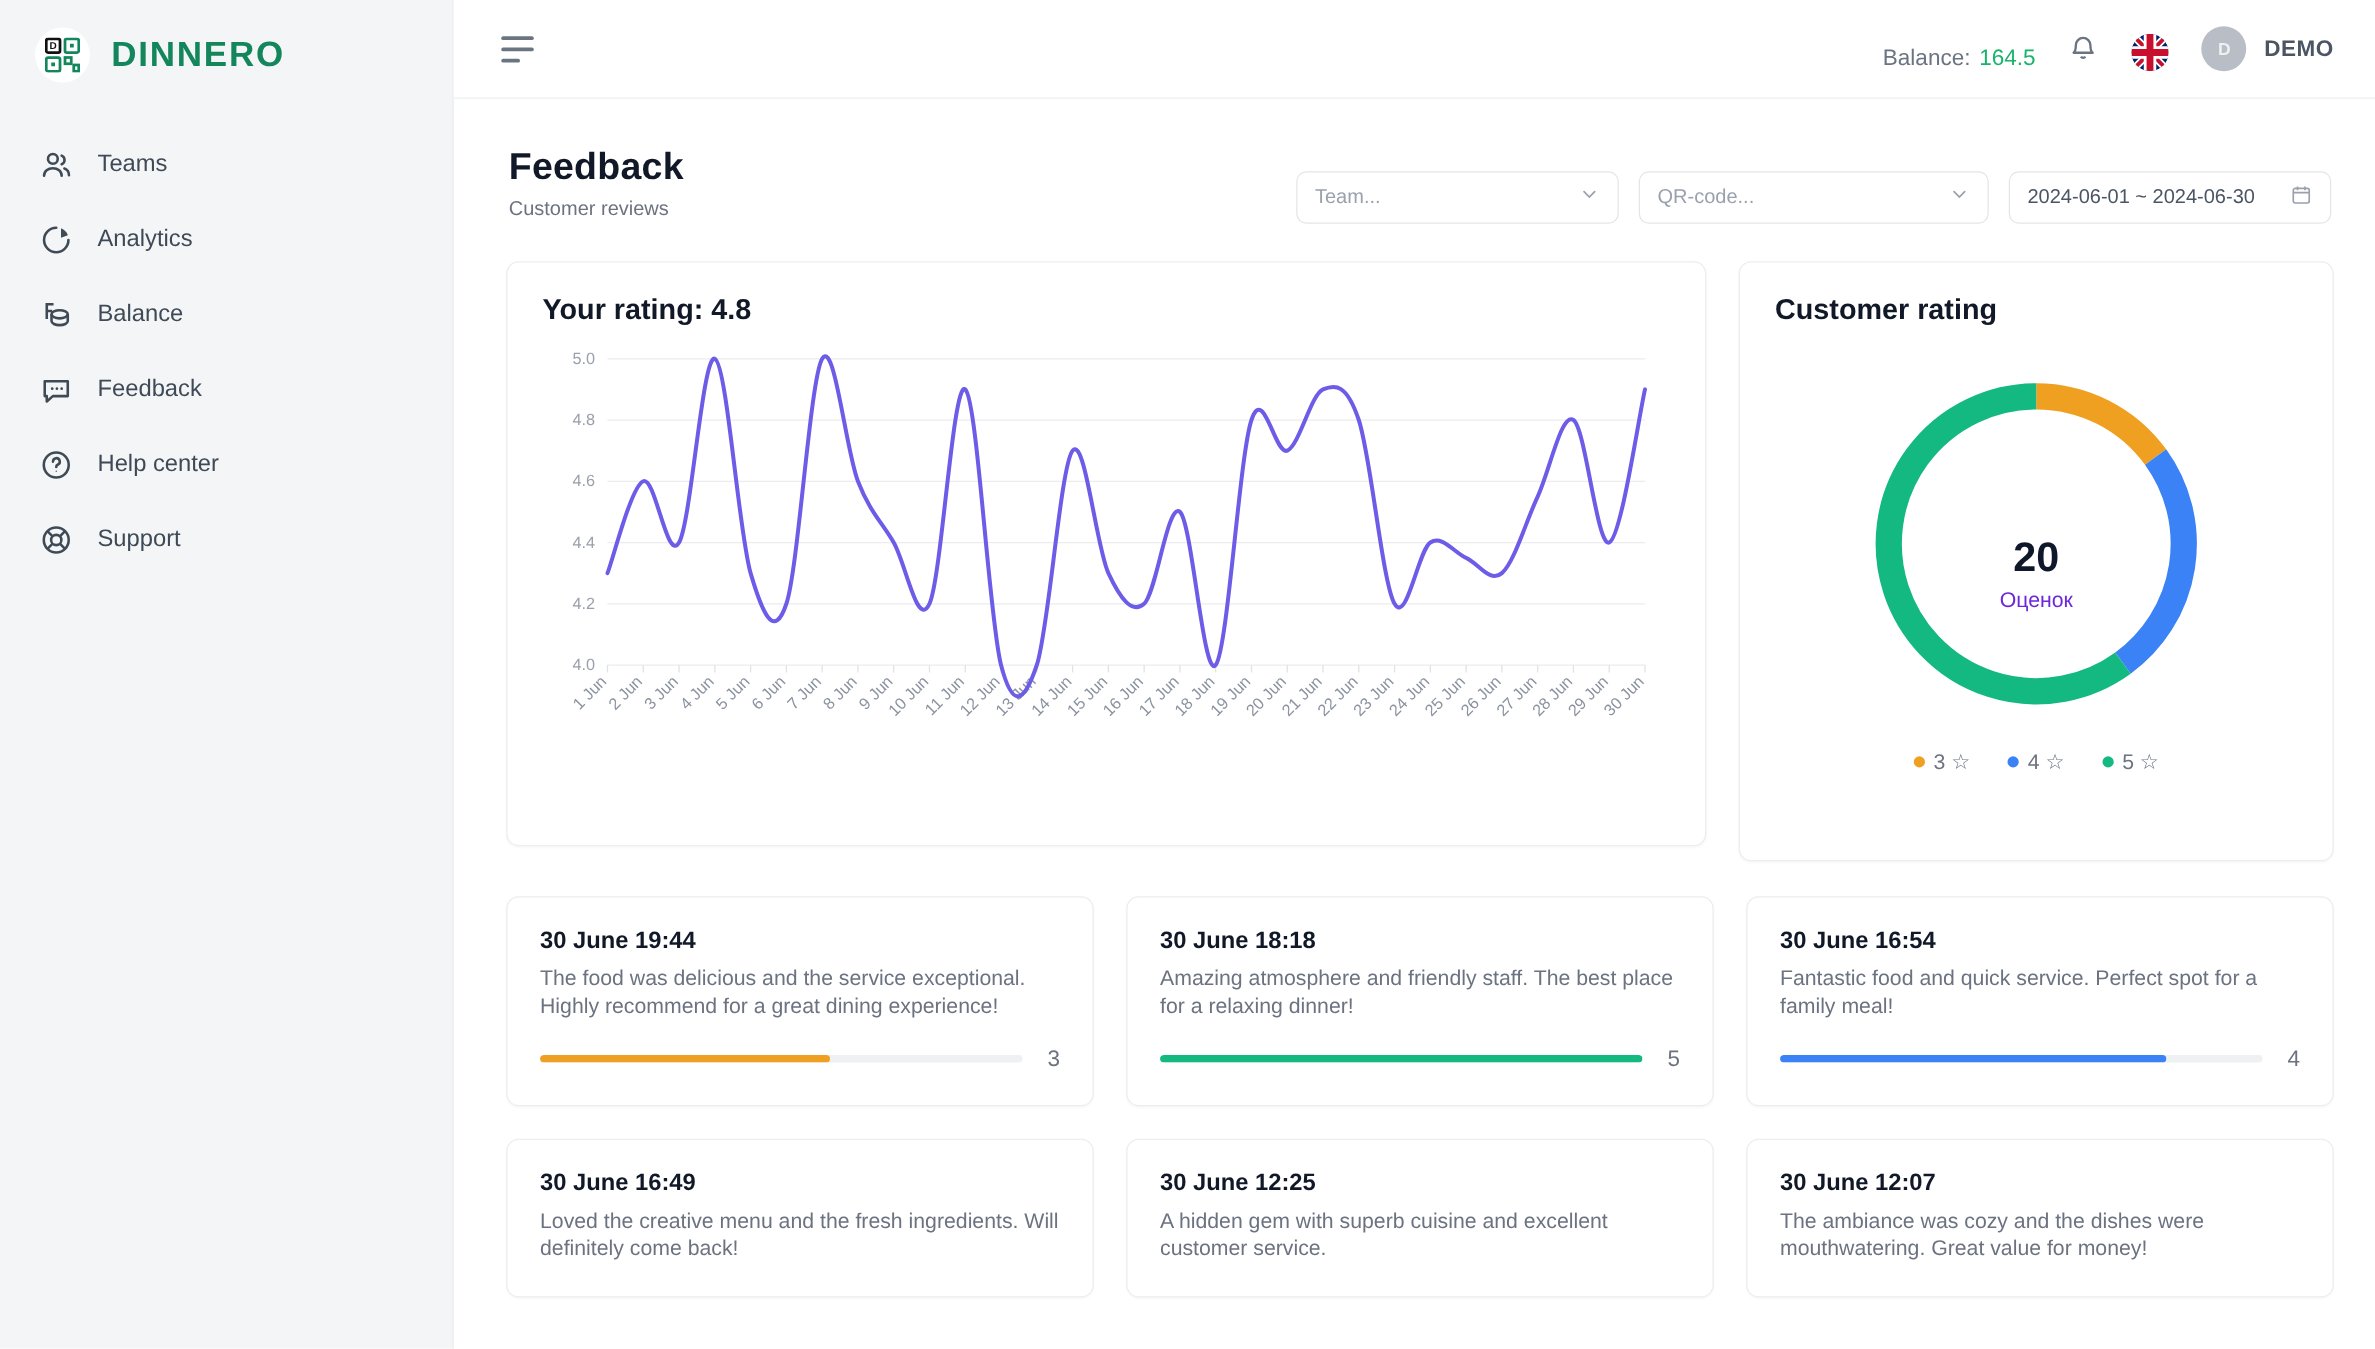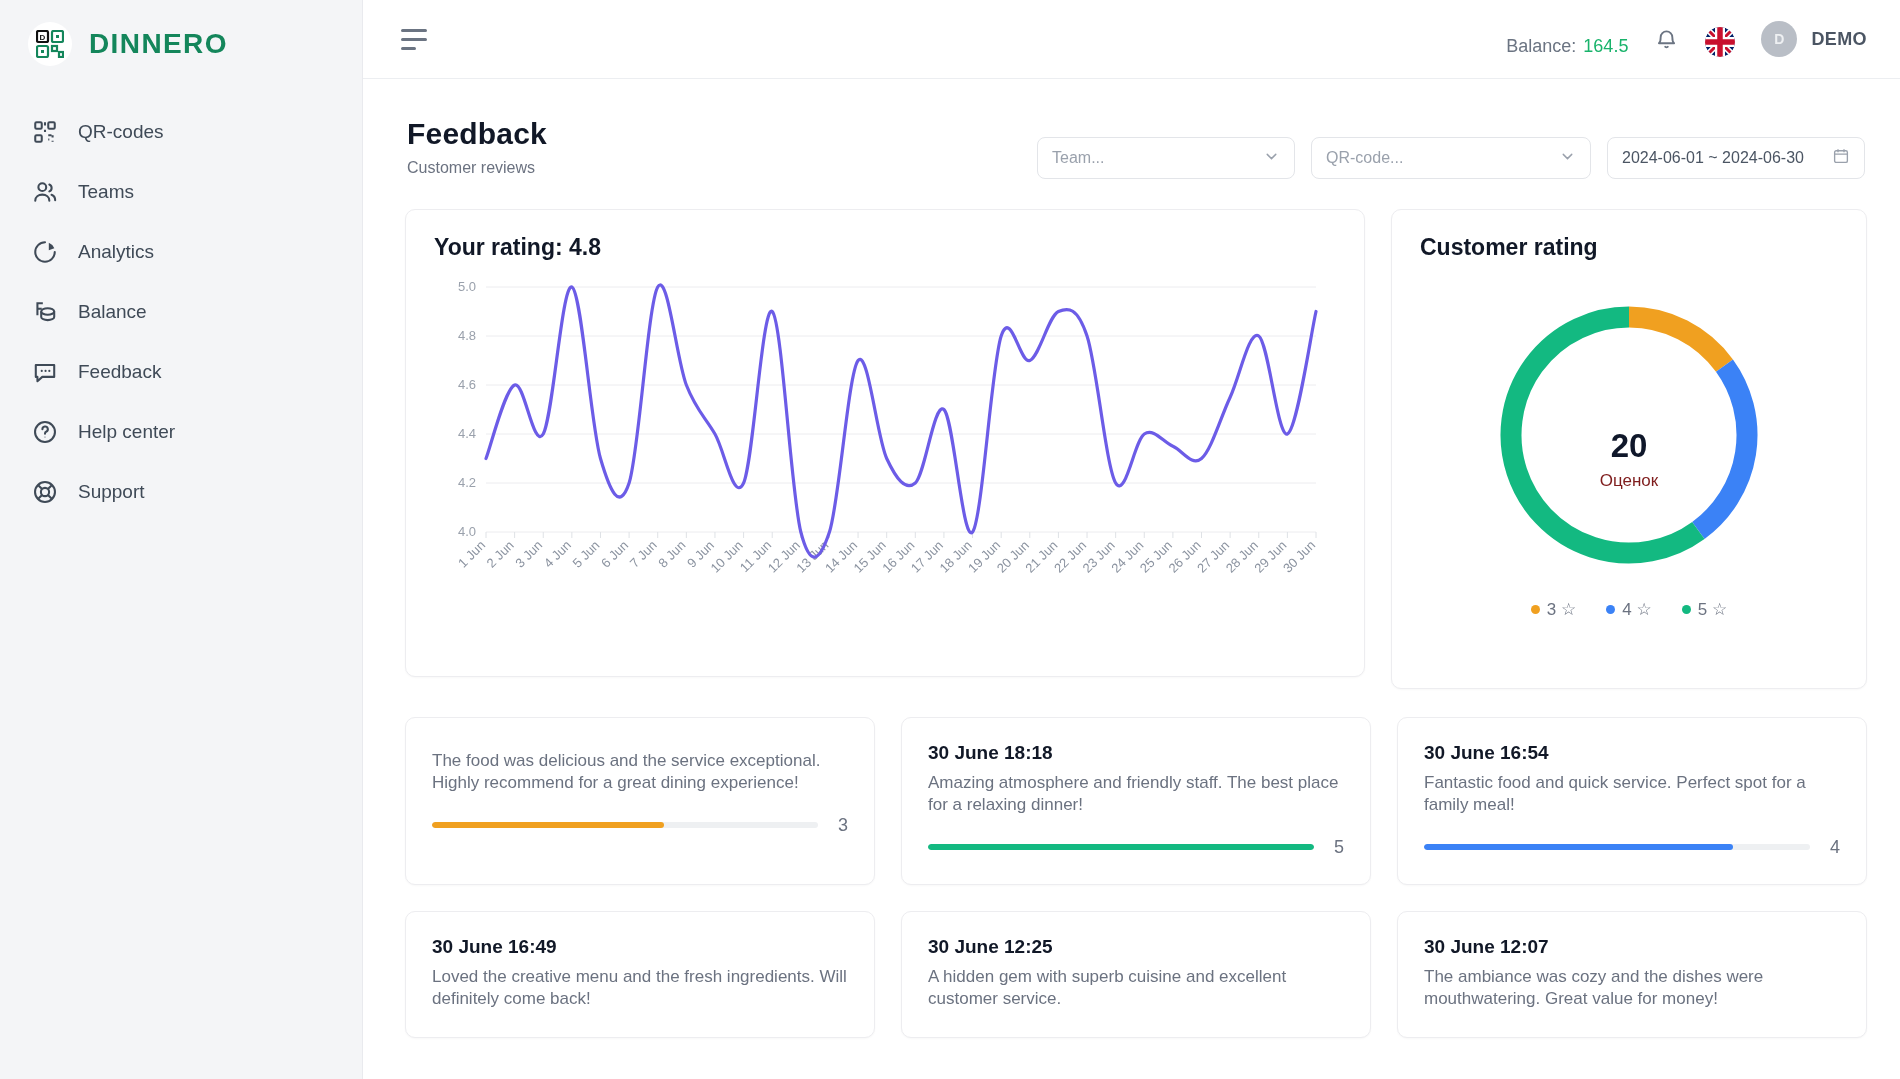--- a/index.html
+++ b/index.html
@@ -104,21 +104,21 @@
   .linechart svg { display: block; }
 
   
   .donut-wrap { position: relative; width: 100%; height: 300px; margin-top: 24px;
                 display: flex; align-items: center; justify-content: center; }
   .donut-center {
     position: absolute; top: 50%; left: 50%; transform: translate(-50%, -50%);
     text-align: center;
   }
   .donut-num { font-size: 33px; font-weight: bold; color: #0f172a; margin-top: 47px; }
-  .donut-label { font-size: 17px; color: #7f1d1d; margin-top: 6px; }
+  .donut-label { font-size: 17px; color: #6d28d9; margin-top: 6px; }
   .legend { display: flex; align-items: center; justify-content: center; gap: 30px; margin-top: 14px; }
   .legend-item { display: flex; align-items: center; gap: 7px; font-size: 17px; color: #6b7280; cursor: pointer; }
   .legend-dot { width: 9px; height: 9px; border-radius: 50%; display: inline-block; }
 
   
   .reviews { display: grid; grid-template-columns: repeat(3, 1fr); gap: 26px; margin-top: 28px; }
   .review {
     background: #fff; border: 1px solid #ededf0; border-radius: 10px;
     padding: 24px 26px 26px 26px;
     box-shadow: 0 1px 2px rgba(16,24,40,.03);
@@ -148,30 +148,20 @@
           <rect x="16" y="16" width="5" height="5" fill="none" stroke="#14865b" stroke-width="2.2"></rect>
           <rect x="23" y="22" width="4" height="5" fill="none" stroke="#14865b" stroke-width="2.2"></rect>
         </svg>
       </div>
       <div class="brand-name">DINNERO</div>
     </div>
 
     <nav class="nav">
 
 
-      <div class="nav-item">
-        <span class="nav-icon">
-          <svg viewBox="0 0 24 24" width="26" height="26" fill="none" stroke="#3f4a57" stroke-width="1.9">
-            <rect x="3" y="3" width="6" height="6" rx="1.2"></rect>
-              <rect x="15" y="3" width="6" height="6" rx="1.2"></rect>
-            <rect x="3" y="15" width="6" height="6" rx="1.2"></rect>
-            <path d="M12 3v3M12 10v2M15 15h3M15 19h1M19 15v2M19 20v1"></path>
-          </svg></span>
-        <span>QR-codes</span>
-      </div>
 
       <div class="nav-item">
         <span class="nav-icon">
           <svg viewBox="0 0 24 24" width="26" height="26" fill="none" stroke="#3f4a57" stroke-width="1.9" stroke-linecap="round">
             <circle cx="9.5" cy="7.5" r="3.6"></circle>
               <path d="M3 20c0-3.4 2.9-5.6 6.5-5.6s6.5 2.2 6.5 5.6"></path>
             <path d="M16 5.1a3.4 3.4 0 0 1 0 6.3"></path>
               <path d="M18 14.6c2 .7 3.4 2.5 3.4 5"></path>
           </svg></span>
         <span>Teams</span>
@@ -419,20 +409,21 @@
             <div class="legend-item">
               <span class="legend-dot" style="background:#13b981"></span>
               <span>5 ☆</span>
             </div>
           </div>
         </section>
       </div>
 
       <div class="reviews" id="reviews">
           <div class="review">
+            <div class="review-time">30 June 19:44</div>
             <div class="review-text">The food was delicious and the service exceptional. Highly recommend for a great dining experience!</div>
             <div class="rating-row">
               <div class="bar">
                 <span style="width: 60%; background: rgb(240, 160, 32);"></span>
               </div>
               <div class="rating-val">3</div>
             </div>
           </div>
           <div class="review">
             <div class="review-time">30 June 18:18</div>

